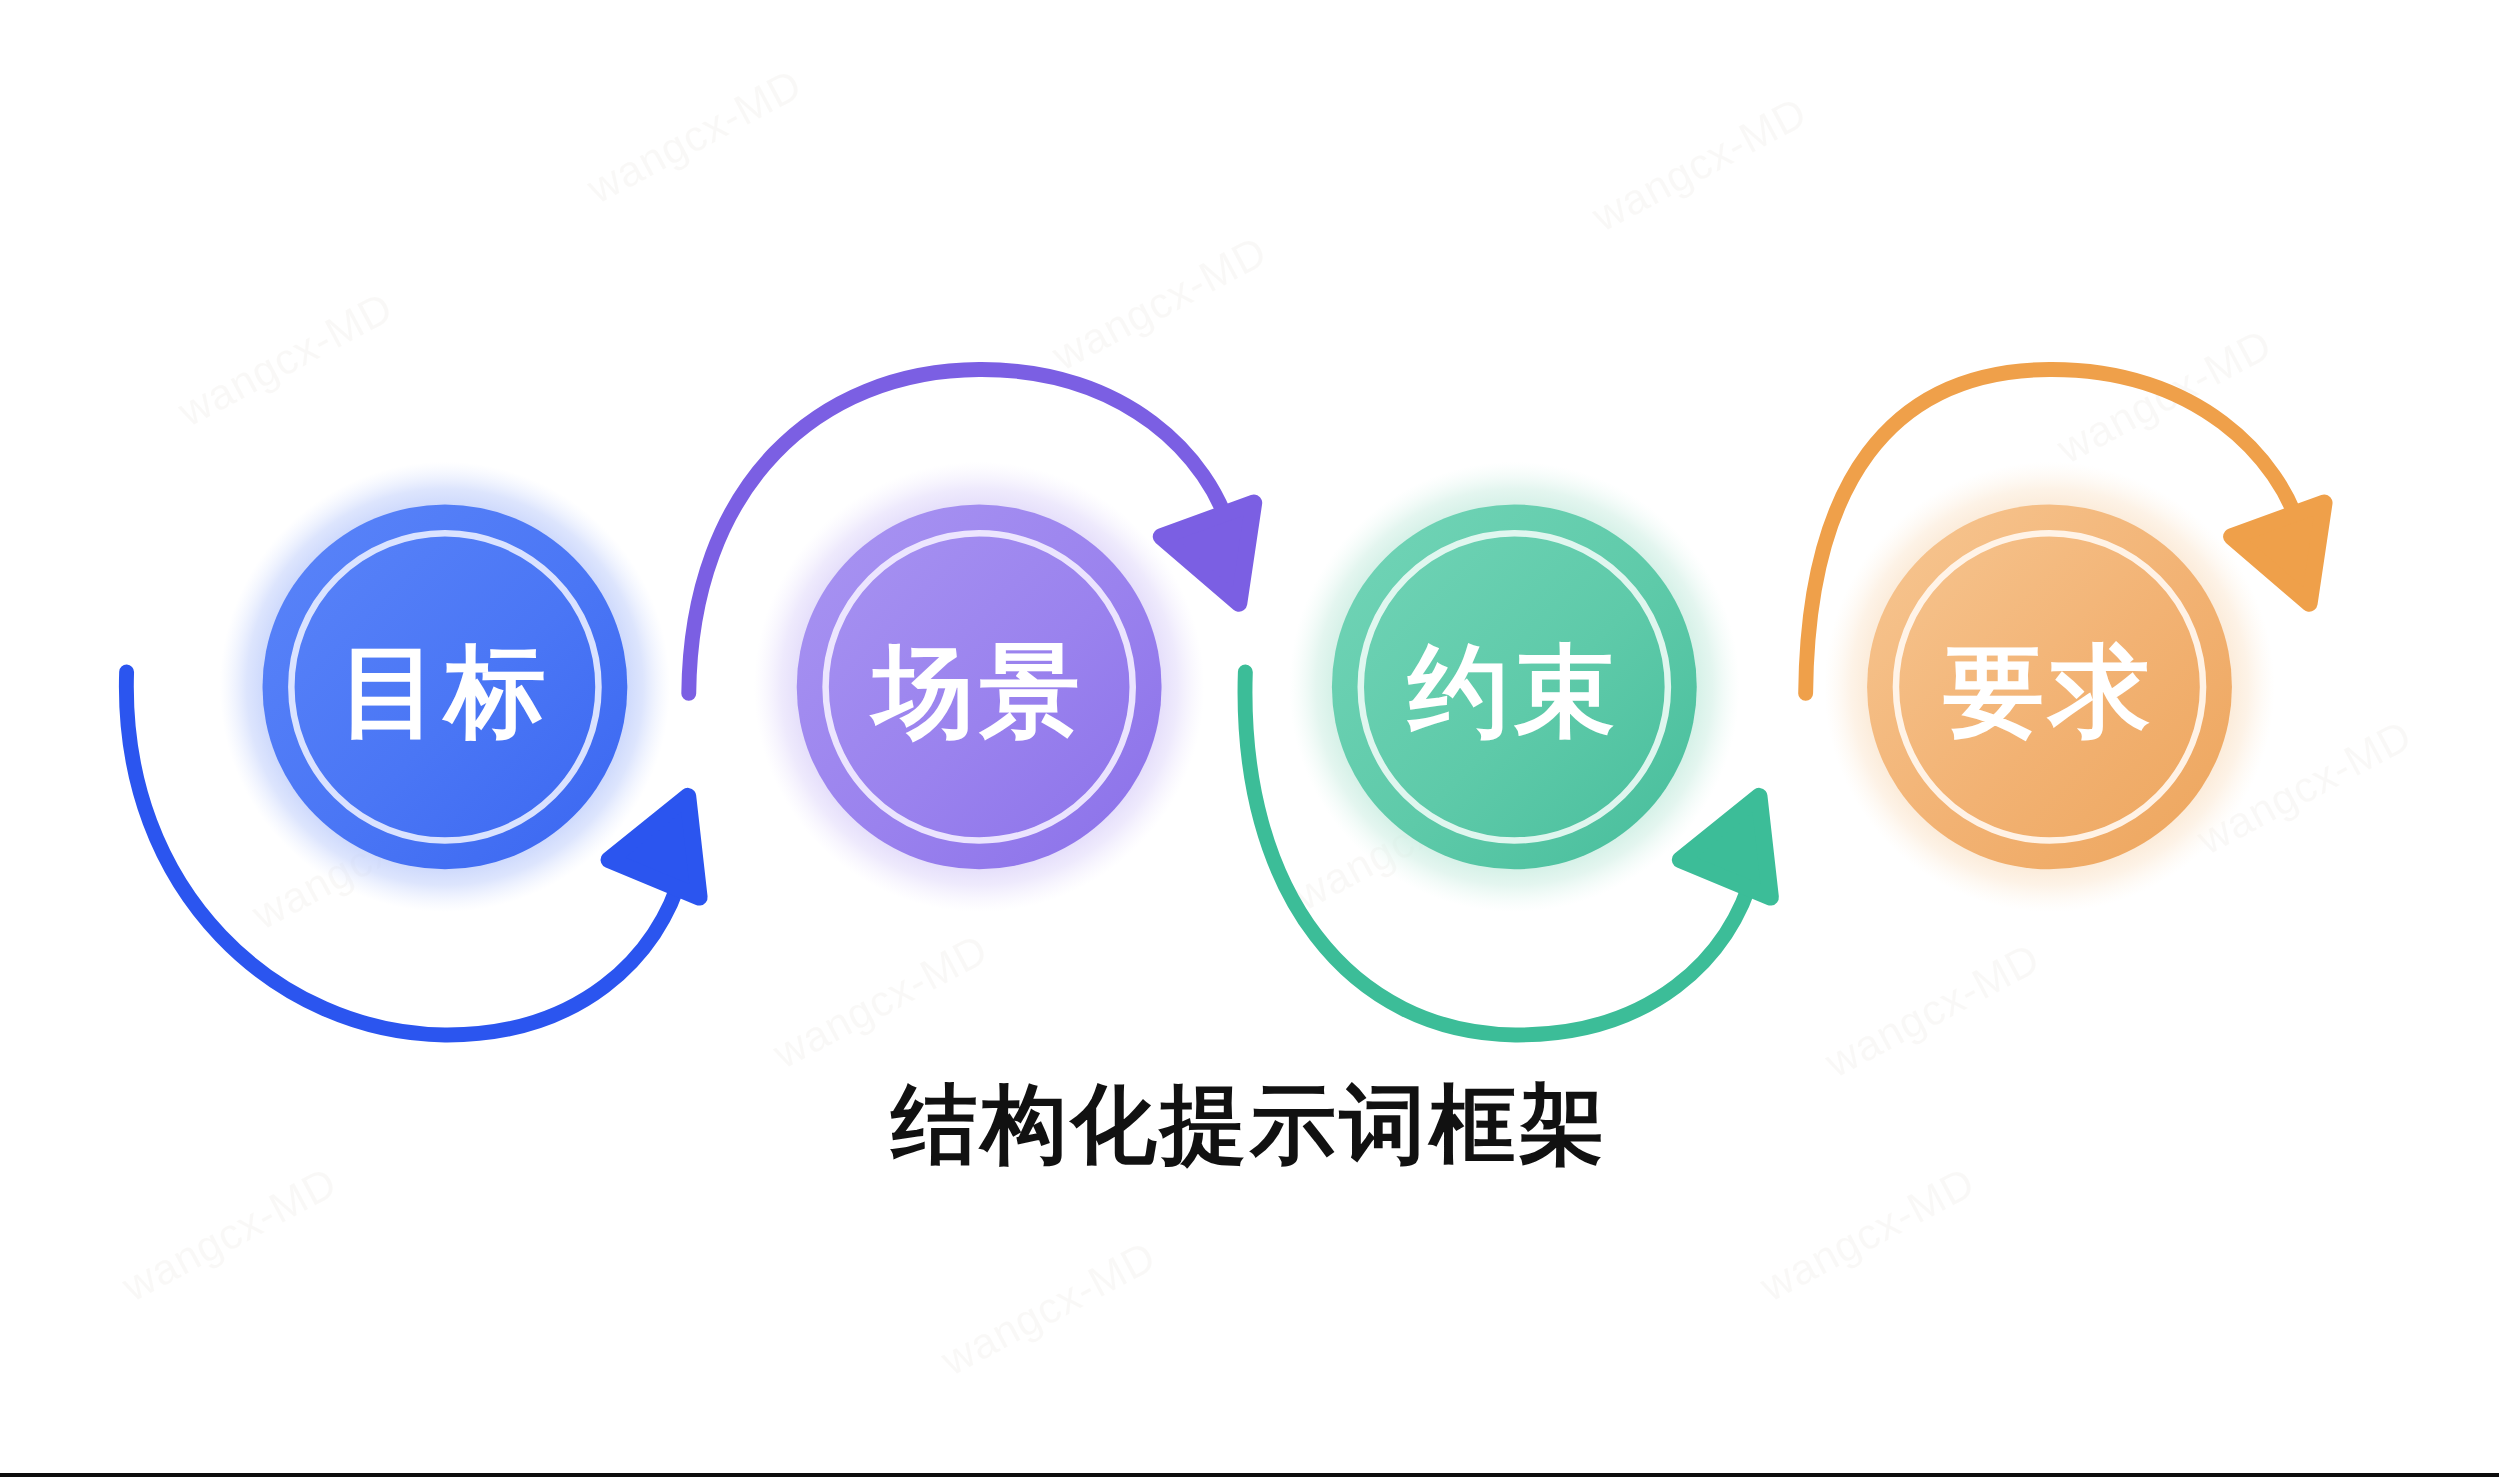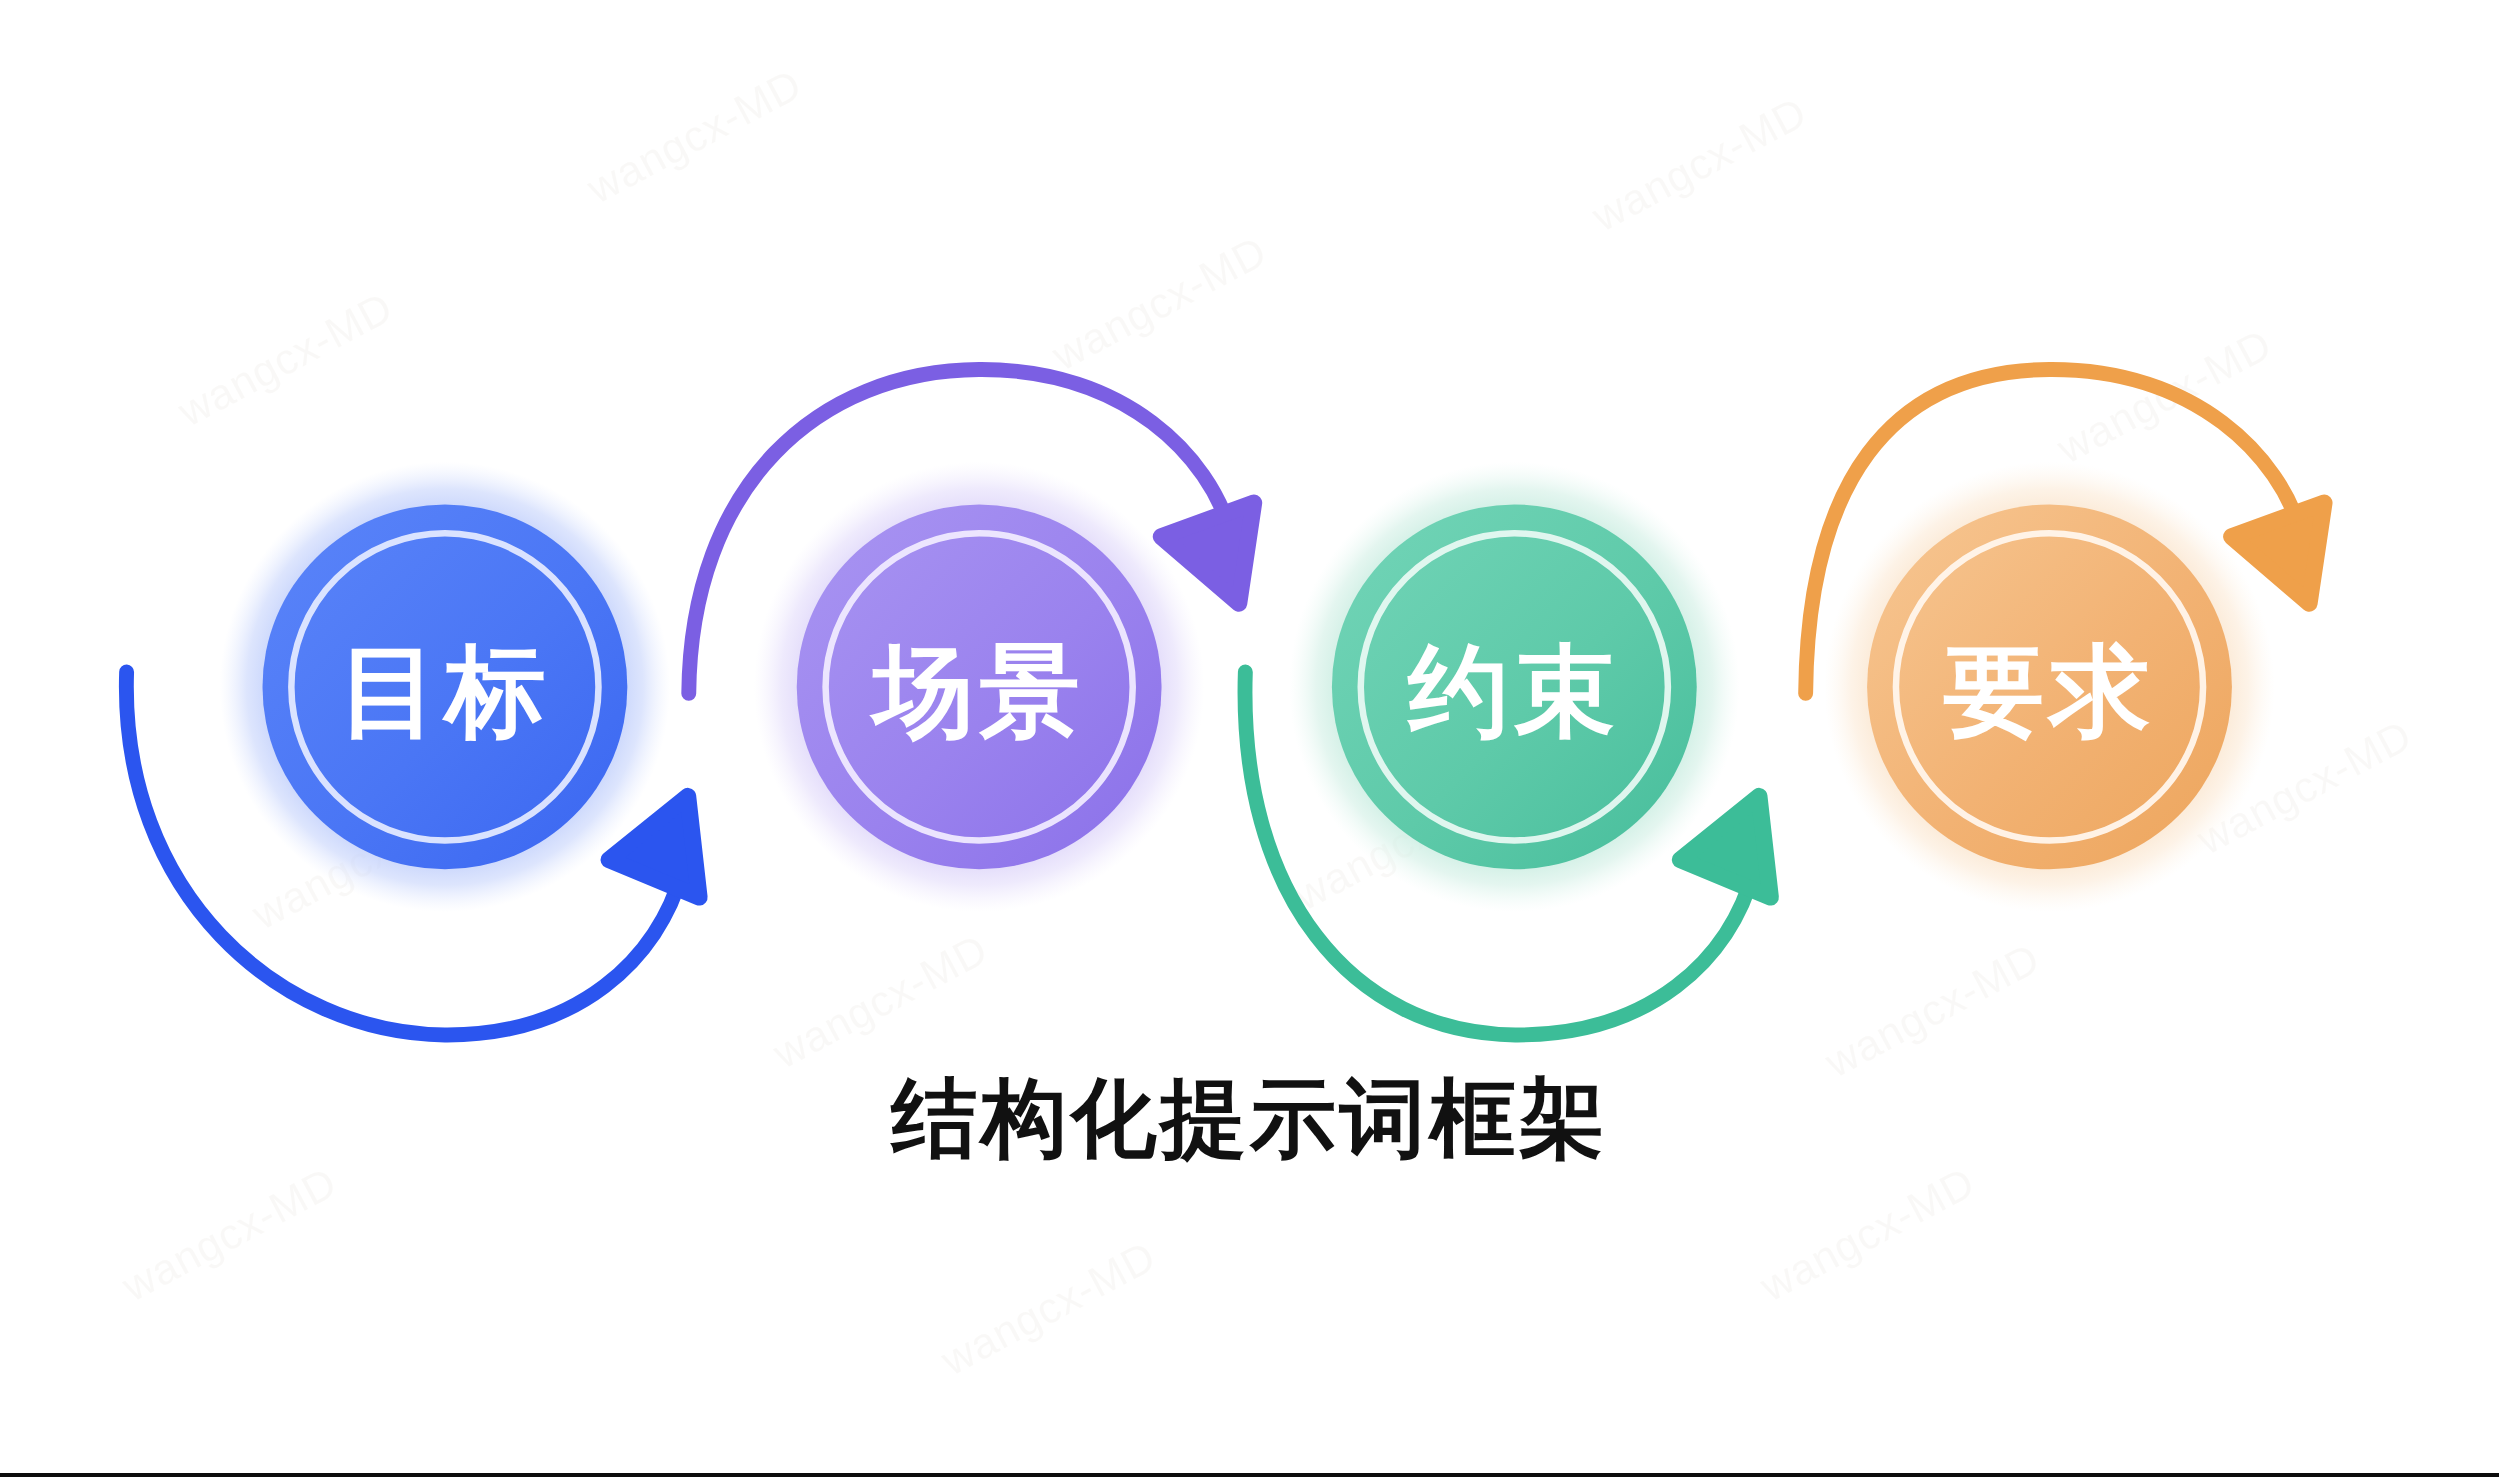--- a/index.html
+++ b/index.html
@@ -53,21 +53,21 @@
   .caption {
     position: absolute;
     left: 0;
     right: 0;
     top: 1078px;
     text-align: center;
     font-size: 86px;
     font-weight: bold;
     color: #111111;
     letter-spacing: 3.7px;
-    font-family: Liberation Mono, monospace;
+    font-family: Liberation Serif, serif;
     line-height: 1.1;
   }
 
   
   .bottom-rule {
     position: absolute;
     left: 0;
     right: 0;
     bottom: 0;
     height: 4.7px;

